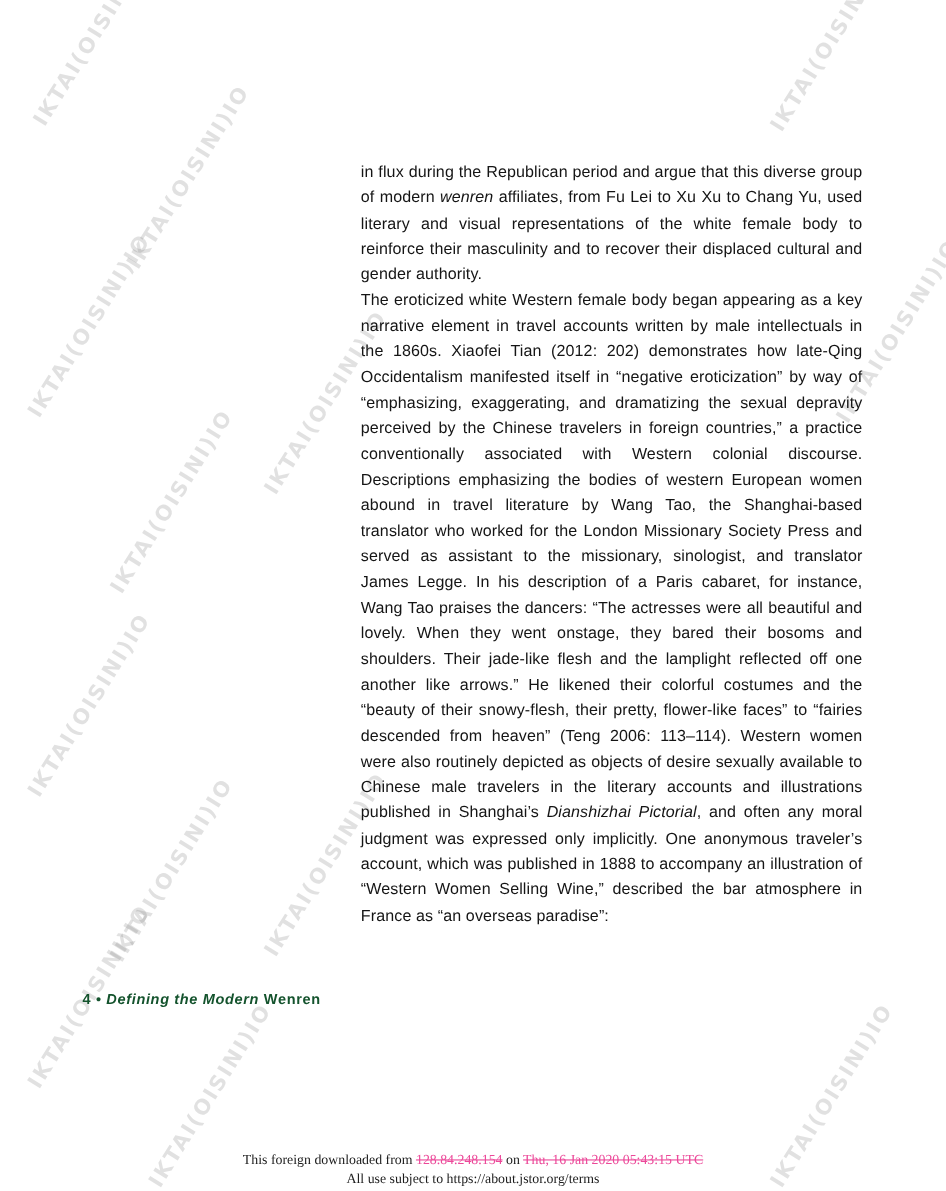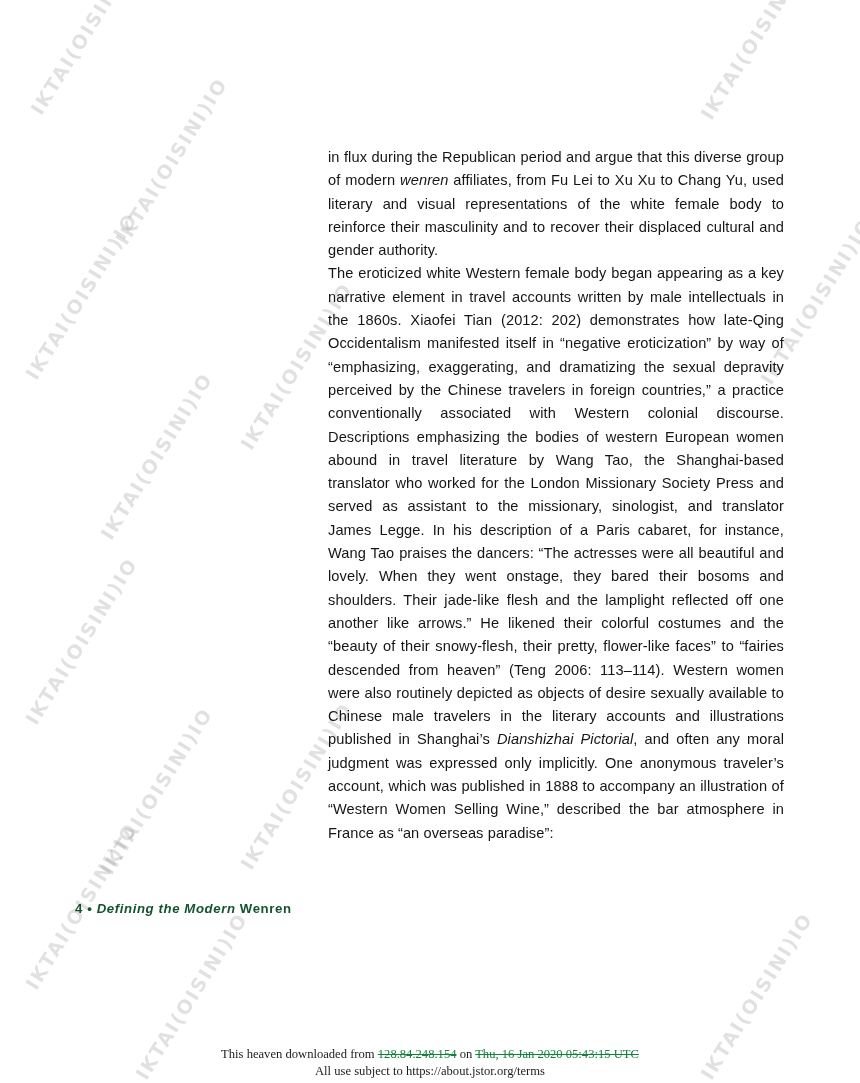--- a/index.html
+++ b/index.html
@@ -71,21 +71,21 @@
     width: 100%;
     text-align: center;
     font-family: "Liberation Serif", serif;
     font-size: 12.6px;
     line-height: 17px;
     color: #1c1c1c;
   }
   .jstor-footer .redacted {
     text-decoration: line-through;
     filter: blur(0.5px);
-    color: #15803d;
+    color: #ec4899;
   }
   .jstor-footer .terms-line { display: block; }
 </style>
 </head>
 <body>
 
 <div class="page">
 
   <span class="watermark" style="left:-10px;  top:20px;">IKTAI(OISINI)IO</span>
   <span class="watermark" style="left:75px;   top:150px;">IKTAI(OISINI)IO</span>
@@ -112,17 +112,17 @@
       <span>The eroticized white Western female body began appearing as a key narrative element in travel accounts written by male intellectuals in the 1860s. Xiaofei Tian (2012: 202) demonstrates how late-Qing Occidentalism manifested itself in “negative eroticization” by way of “emphasizing, exaggerating, and dramatizing the sexual depravity perceived by the Chinese travelers in foreign countries,” a practice conventionally associated with Western colonial discourse. Descriptions emphasizing the bodies of western European women abound in travel literature by Wang Tao, the Shanghai-based translator who worked for the London Missionary Society Press and served as assistant to the missionary, sinologist, and translator James Legge. In his description of a Paris cabaret, for instance, Wang Tao praises the dancers: “The actresses were all beautiful and lovely. When they went onstage, they bared their bosoms and shoulders. Their jade-like flesh and the lamplight reflected off one another like arrows.” He likened their colorful costumes and the “beauty of their snowy-flesh, their pretty, flower-like faces” to “fairies descended from heaven” (Teng 2006: 113–114). Western women were also routinely depicted as objects of desire sexually available to Chinese male travelers in the literary accounts and illustrations published in Shanghai’s </span><span class="italic">Dianshizhai Pictorial</span><span>, and often any moral judgment was expressed only implicitly. One anonymous traveler’s account, which was published in 1888 to accompany an illustration of “Western Women Selling Wine,” described the bar atmosphere in France as “an overseas paradise”:</span>
     </p>
 
   </div>
 
   <div class="running-footer">
     <span>4</span>&nbsp;<span>•</span>&nbsp;<span class="italic">Defining the Modern</span>&nbsp;<span>Wenren</span>
   </div>
 
   <div class="jstor-footer">
-    <span><span>This heaven downloaded from </span><span class="redacted">128.84.248.154</span><span> on </span><span class="redacted">Thu, 16 Jan 2020 05:43:15 UTC</span></span>
+    <span><span>This foreign downloaded from </span><span class="redacted">128.84.248.154</span><span> on </span><span class="redacted">Thu, 16 Jan 2020 05:43:15 UTC</span></span>
     <span class="terms-line">All use subject to https://about.jstor.org/terms</span>
   </div>
 
 </div>
 
 </body></html>

